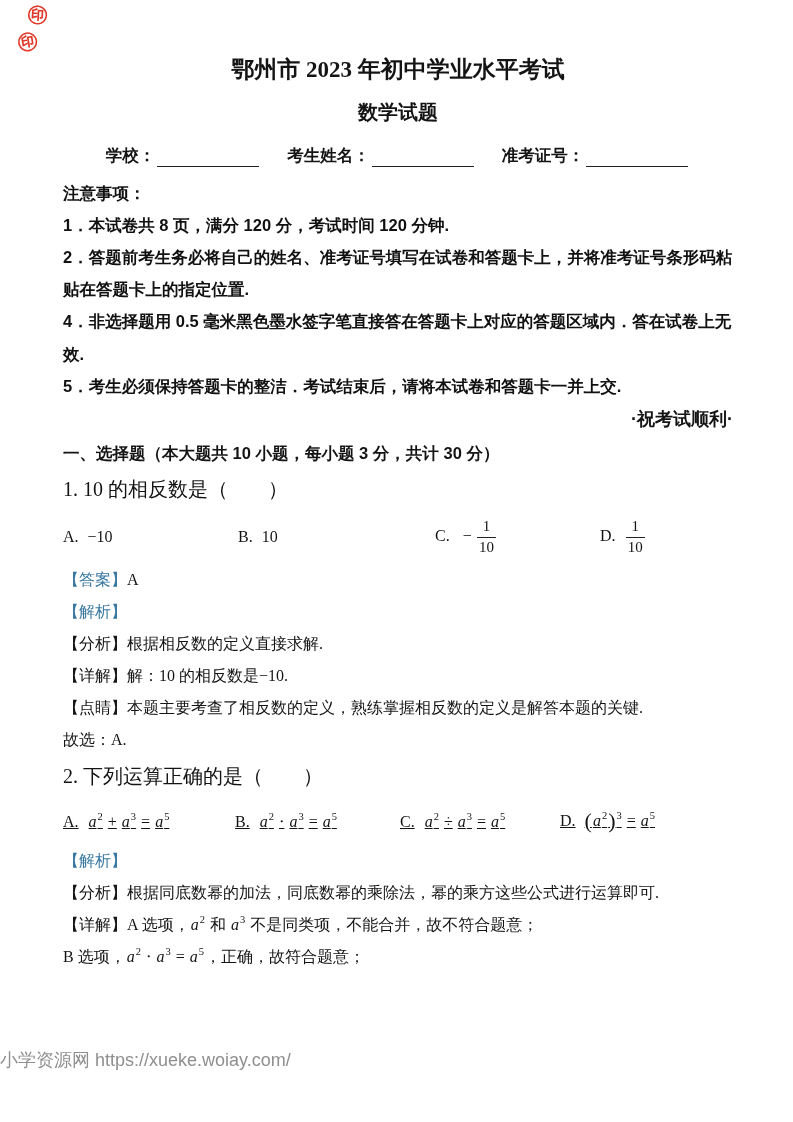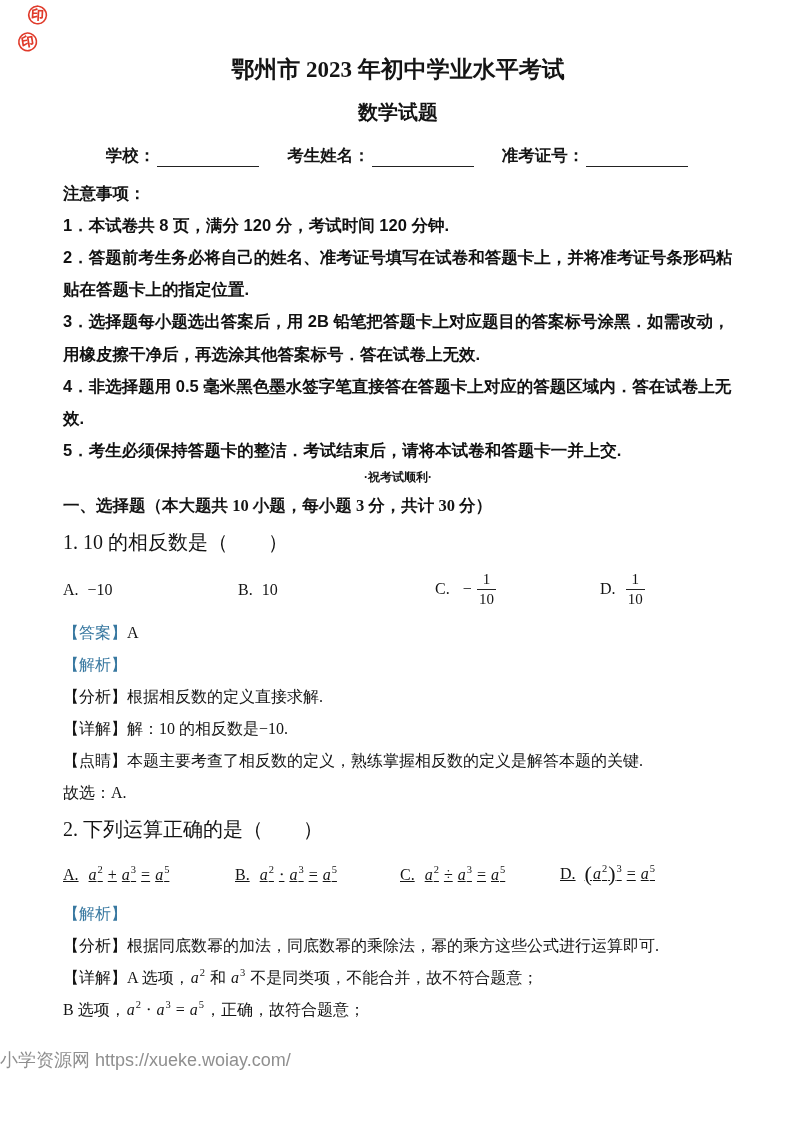--- a/index.html
+++ b/index.html
@@ -23,23 +23,23 @@
 
   .fields{margin-top:21px;text-align:center;font-family:"Liberation Sans","DejaVu Sans",sans-serif;
           font-weight:bold;font-size:16.5px;white-space:nowrap;}
   .field{margin:0 13px;text-align:right;}
   .blank{display:inline-block;width:102px;height:16px;border-bottom:1.5px solid #222;
          margin:0 2px;vertical-align:bottom;}
 
   .notice{margin-top:10px;font-family:"Liberation Sans","DejaVu Sans",sans-serif;
           font-weight:bold;font-size:16.5px;line-height:1.95;color:#111;}
   .notice p{margin:0;}
-  .wish{text-align:center;font-family:"Liberation Sans","DejaVu Sans",sans-serif;
-        font-weight:bold;font-size:12px;line-height:1.95;margin:0;}
-  .section-title{font-family:Liberation Serif, serif;font-weight:bold;
+  .wish{text-align:right;font-family:"Liberation Sans","DejaVu Sans",sans-serif;
+        font-weight:bold;font-size:18px;line-height:1.95;margin:0;}
+  .section-title{font-family:Liberation Sans, sans-serif;font-weight:bold;
         font-size:16.5px;line-height:1.95;margin:0;}
 
   .qtext{font-family:"Liberation Serif","DejaVu Serif",serif;font-size:20px;
          line-height:2.0;margin:0;}
   .opts{display:grid;align-items:center;font-family:"Liberation Serif","DejaVu Serif",serif;
         font-size:16px;}
   .opts-q1{grid-template-columns:175px 197px 165px auto;min-height:52px;margin:2px 0 1px 0;}
   .opts-q2{grid-template-columns:172px 165px 160px auto;min-height:46px;margin:2px 0 1px 0;text-decoration:underline;}
   .opt-label{margin-right:9px;}
   .opt{white-space:nowrap;}
@@ -77,21 +77,20 @@
   <h2 class="subtitle">数学试题</h2>
 
   <div class="fields">
     <span class="field"><span>学校：</span><span class="blank"></span></span><span class="field"><span>考生姓名：</span><span class="blank"></span></span><span class="field"><span>准考证号：</span><span class="blank"></span></span>
   </div>
 
   <div class="notice">
     <p>注意事项：</p>
     <p>1．本试卷共 8 页，满分 120 分，考试时间 120 分钟.</p>
     <p>2．答题前考生务必将自己的姓名、准考证号填写在试卷和答题卡上，并将准考证号条形码粘贴在答题卡上的指定位置.</p>
-    <p>3．选择题每小题选出答案后，用 2B 铅笔把答题卡上对应题目的答案标号涂黑．如需改动，用橡皮擦干净后，再选涂其他答案标号．答在试卷上无效.</p>
     <p>4．非选择题用 0.5 毫米黑色墨水签字笔直接答在答题卡上对应的答题区域内．答在试卷上无效.</p>
     <p>5．考生必须保持答题卡的整洁．考试结束后，请将本试卷和答题卡一并上交.</p>
   </div>
 
   <p class="wish">·祝考试顺利·</p>
 
   <p class="section-title">一、选择题（本大题共 10 小题，每小题 3 分，共计 30 分）</p>
 
   <div class="question">
     <p class="qtext">1. 10 的相反数是（　　）</p>

